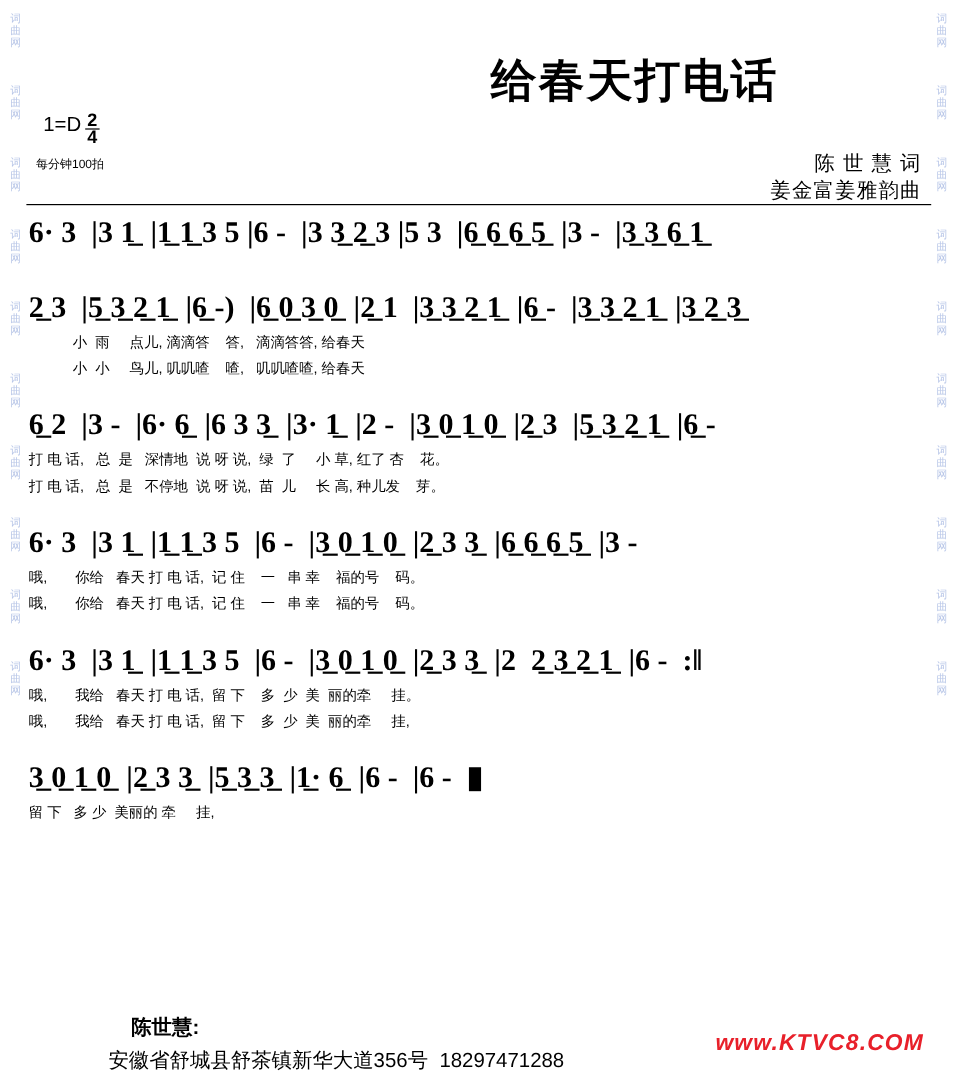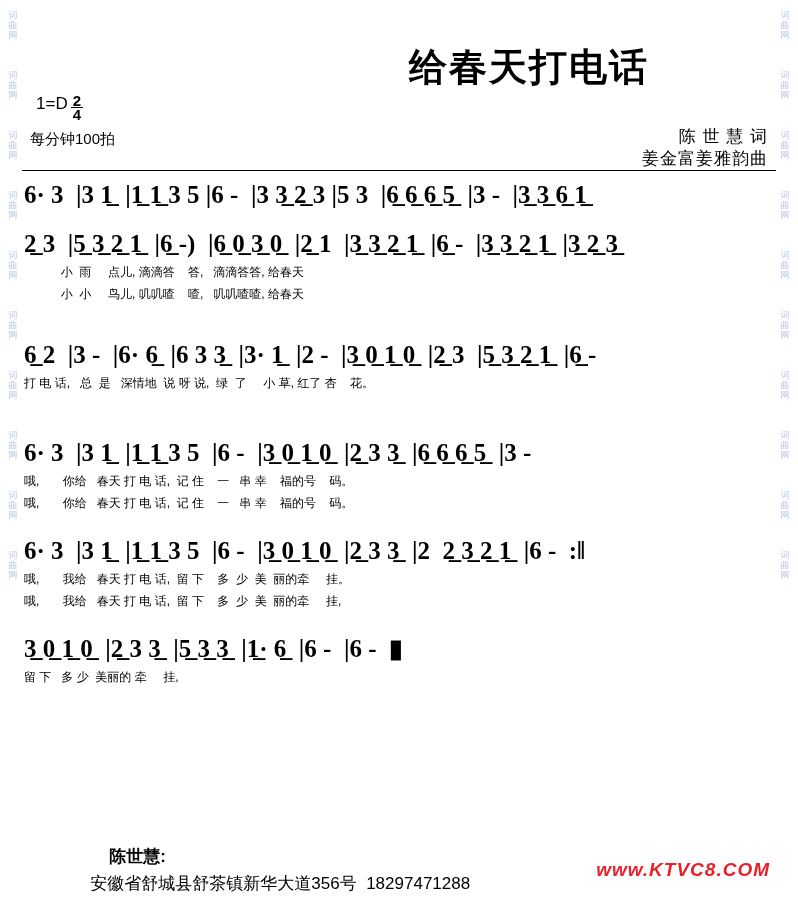--- a/index.html
+++ b/index.html
@@ -76,21 +76,21 @@
     line-height: 13px;
     font-weight: bold;
   }
   .frac .num { border-bottom: 1.5px solid #000; padding: 0 2px; }
   .frac .den { padding: 0 2px; }
 
   .tempo {
     position: absolute;
     top: 130px;
     left: 30px;
-    font-size: 15px;
+    font-size: 10px;
     font-family: "Liberation Sans", sans-serif;
   }
 
   .credits {
     position: absolute;
     top: 126px;
     right: 30px;
     text-align: right;
     font-size: 17px;
     line-height: 22px;
@@ -198,29 +198,30 @@
     <div>陈 世 慧 词</div>
     <div>姜金富姜雅韵曲</div>
   </div>
 
   <div class="hr top"></div>
 
   <div class="system" style="top:178px;">
     <div class="notes">6· 3  |3 1̲  |1̲ 1̲ 3 5 |6 -  |3 3̲ 2̲ 3 |5 3  |6̲ 6̲ 6̲ 5̲  |3 -  |3̲ 3̲ 6̲ 1̲</div>
   </div>
 
-  <div class="system" style="top:227px;">
+  <div class="system" style="top:240px;">
     <div class="notes">2̲ 3  |5̲ 3̲ 2̲ 1̲  |6̲ -)  |6̲ 0̲ 3̲ 0̲  |2̲ 1  |3̲ 3̲ 2̲ 1̲  |6̲ -  |3̲ 3̲ 2̲ 1̲  |3̲ 2̲ 3̲</div>
     <div class="lyr">           小  雨     点儿, 滴滴答    答,   滴滴答答, 给春天</div>
     <div class="lyr">           小  小     鸟儿, 叽叽喳    喳,   叽叽喳喳, 给春天</div>
   </div>
 
   <div class="system" style="top:338px;">
     <div class="notes">6̲ 2  |3 -  |6· 6̲  |6 3 3̲  |3· 1̲  |2 -  |3̲ 0̲ 1̲ 0̲  |2̲ 3  |5̲ 3̲ 2̲ 1̲  |6̲ -</div>
     <div class="lyr">打 电 话,   总  是   深情地  说 呀 说,  绿  了     小 草, 红了 杏    花。</div>
+    <div class="lyr">打 电 话,   总  是   不停地  说 呀 说,  苗  儿     长 高, 种儿发    芽。</div>
   </div>
 
   <div class="system" style="top:436px;">
     <div class="notes">6· 3  |3 1̲  |1̲ 1̲ 3 5  |6 -  |3̲ 0̲ 1̲ 0̲  |2̲ 3 3̲  |6̲ 6̲ 6̲ 5̲  |3 -</div>
     <div class="lyr">哦,       你给   春天 打 电 话,  记 住    一   串 幸    福的号    码。</div>
     <div class="lyr">哦,       你给   春天 打 电 话,  记 住    一   串 幸    福的号    码。</div>
   </div>
 
   <div class="system" style="top:534px;">
     <div class="notes">6· 3  |3 1̲  |1̲ 1̲ 3 5  |6 -  |3̲ 0̲ 1̲ 0̲  |2̲ 3 3̲  |2  2̲ 3̲ 2̲ 1̲  |6 -  :‖</div>

